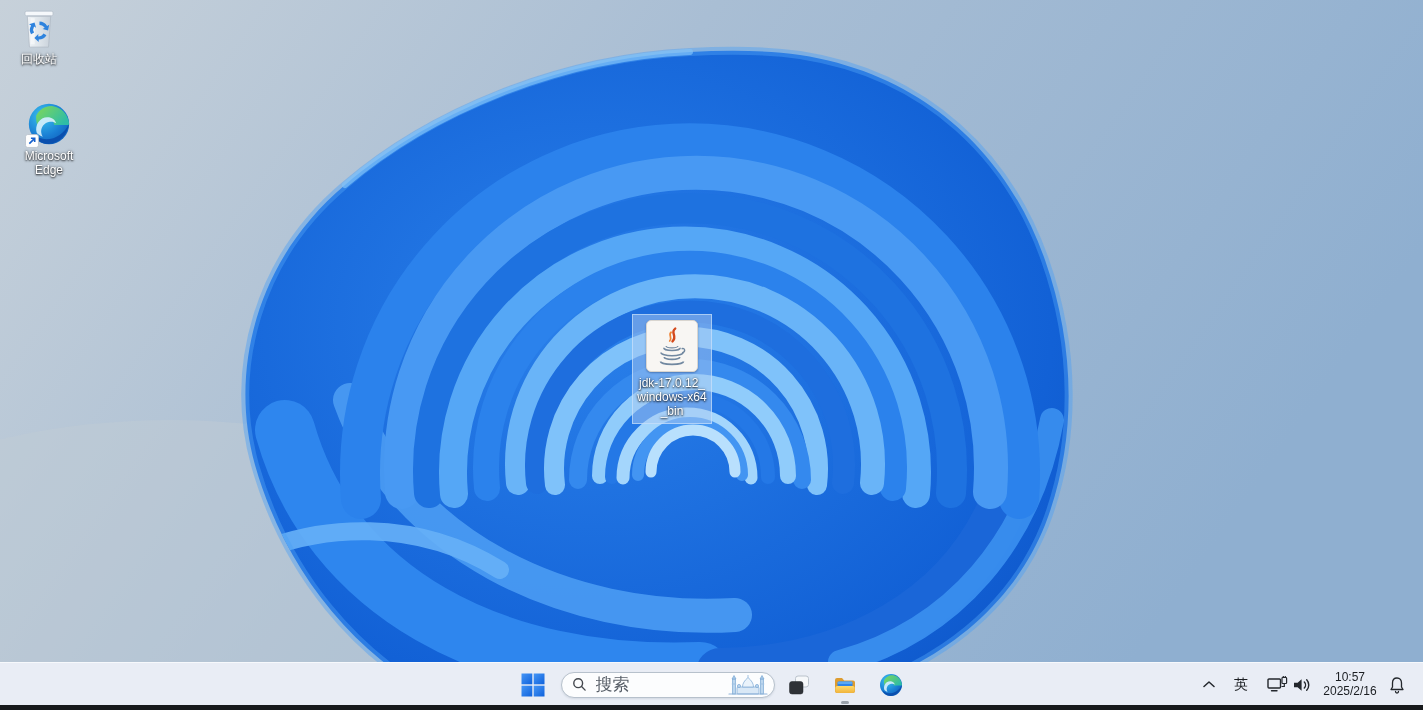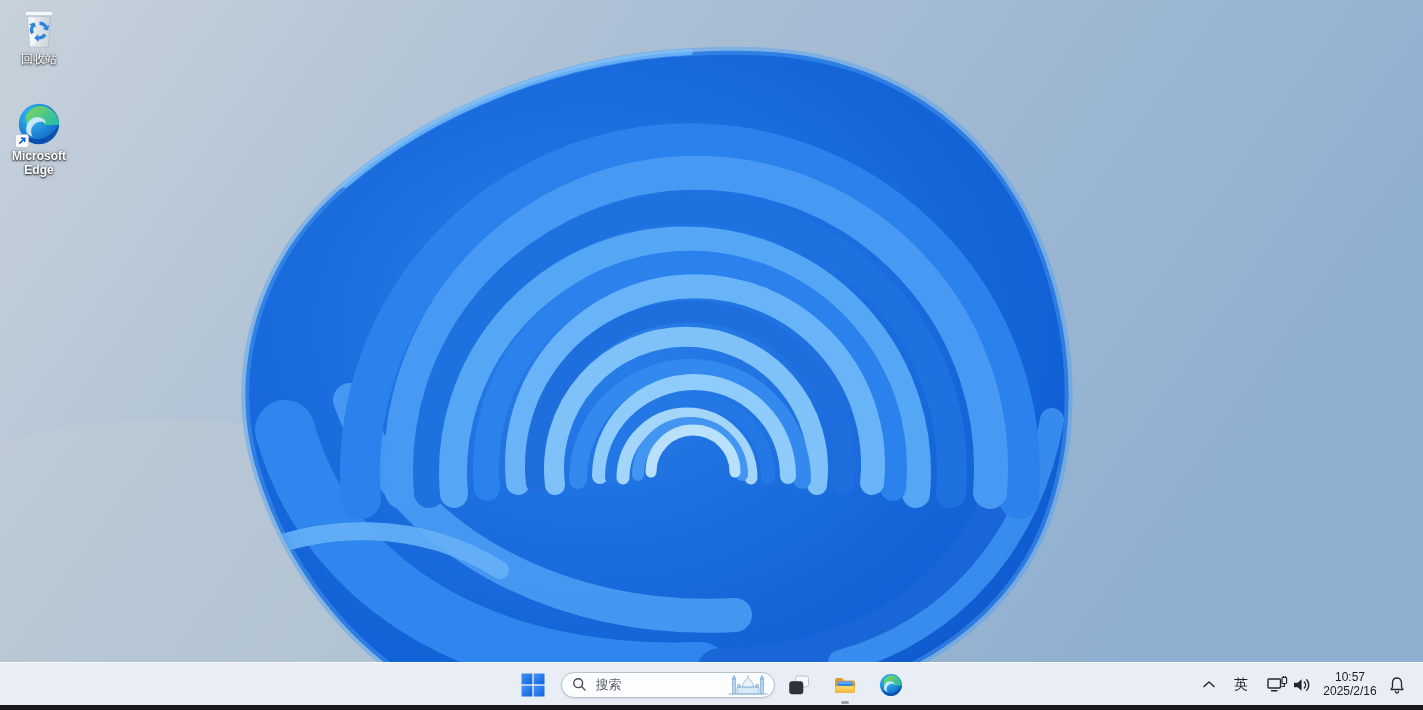--- a/index.html
+++ b/index.html
@@ -30,21 +30,21 @@
       display:flex;align-items:center;}
   .tb-btn{width:40px;height:40px;border-radius:6px;display:flex;align-items:center;justify-content:center;
       position:relative;cursor:pointer;}
   .run-indicator{position:absolute;bottom:1px;left:50%;transform:translateX(-50%);
       width:8px;height:3px;border-radius:2px;background:#9aa2ac;}
 
   .search-box{width:214px;height:26px;margin:0 4px 0 8px;background:#fcfdfe;
       border:1px solid #b7c1cc;border-radius:14px;box-sizing:border-box;
       display:flex;align-items:center;padding:0 3px 0 10px;box-shadow:0 1px 2px rgba(50,70,100,.12);cursor:text;}
   .search-input{border:none;outline:none;background:transparent;flex:1;min-width:0;
-      font-size:13px;color:#3c4148;font-family:inherit;}
+      font-size:17px;color:#3c4148;font-family:inherit;}
   .search-input::placeholder{color:#585f68;opacity:1;}
   .castle{flex:0 0 auto;margin-left:2px;cursor:pointer;display:flex;align-items:center;}
 
   .tb-right{position:absolute;right:0;top:0;height:43px;display:flex;align-items:center;padding-right:12px;}
   .tray-btn{height:34px;display:flex;align-items:center;justify-content:center;border-radius:5px;cursor:pointer;}
   .chevron-btn{width:28px;margin-right:4px;}
   .ime-btn{width:28px;font-size:14px;color:#1b1e22;margin-right:10px;}
   .net-btn{width:24px;}
   .vol-btn{width:26px;margin-right:8px;}
   .clock-btn{width:56px;flex-direction:column;font-size:12px;color:#1b1e22;
@@ -118,38 +118,59 @@
         <g fill="#2e83de">
           <path d="M20.5 16.5 a9.5 9.5 0 0 1 8.2 4.8 l2.2 -1.2 -1.2 6 -5.8 -1.5 2.2 -1.2 a6.5 6.5 0 0 0 -5.6 -3.2 Z"></path>
           <path transform="rotate(120 20 26)" d="M20.5 16.5 a9.5 9.5 0 0 1 8.2 4.8 l2.2 -1.2 -1.2 6 -5.8 -1.5 2.2 -1.2 a6.5 6.5 0 0 0 -5.6 -3.2 Z"></path>
           <path transform="rotate(240 20 26)" d="M20.5 16.5 a9.5 9.5 0 0 1 8.2 4.8 l2.2 -1.2 -1.2 6 -5.8 -1.5 2.2 -1.2 a6.5 6.5 0 0 0 -5.6 -3.2 Z"></path>
         </g>
       </svg>
     </span>
     <span class="icon-label">回收站</span>
   </div>
 
-  <div class="desktop-icon" style="left:6px;top:102px;font-weight:bold;">
+  <div class="desktop-icon" style="left:16px;top:102px;">
     <span class="ic">
       <svg width="44" height="44" viewBox="0 0 24 24">
           <use href="#sym-edge"></use>
         </svg>
       <span class="shortcut-badge">
         <svg width="14" height="14" viewBox="0 0 13 13">
           <rect x="0.5" y="0.5" width="12" height="12" rx="2" fill="#ffffff" stroke="#b9c2cc" stroke-width="0.8"></rect>
           <path d="M4 9 L9 4 M5.5 4 H9 V7.5" fill="none" stroke="#1660cc" stroke-width="1.5"></path>
         </svg>
       </span>
     </span>
     <span class="icon-label">
       <span>Microsoft</span><br>
       <span>Edge</span>
     </span>
   </div>
 
+  <div class="jdk-item">
+    <span class="jdk-tile">
+      <svg width="44" height="44" viewBox="0 0 48 48">
+        <path d="M27.5 5 C21.5 9.5 30.5 13 24.5 19" stroke="#d4491b" stroke-width="2.6" fill="none" stroke-linecap="round"></path>
+        <path d="M23 9 C19.5 12 25 14.5 21.5 18.5" stroke="#ef8435" stroke-width="1.9" fill="none" stroke-linecap="round"></path>
+        <g fill="none" stroke="#7188a0">
+          <path d="M17.5 24 a6.5 2 0 0 0 13 0" stroke-width="1.3"></path>
+          <path d="M15 26 a9 3 0 0 0 18 0" stroke-width="1.7"></path>
+          <path d="M12 31 a12 3.6 0 0 0 24 0" stroke-width="1.7"></path>
+          <path d="M15.5 36 a8.5 2.6 0 0 0 17 0" stroke-width="1.7"></path>
+          <path d="M11.5 41 a12.5 3 0 0 0 25 0" stroke-width="2"></path>
+          <path d="M34.5 27 c3.5 -1.2 5 2.8 0.5 4.6" stroke-width="1.5"></path>
+        </g>
+      </svg>
+    </span>
+    <span class="icon-label" style="margin-top:4px;">
+      <span>jdk-17.0.12_</span><br>
+      <span>windows-x64</span><br>
+      <span>_bin</span>
+    </span>
+  </div>
 
   <div class="taskbar">
 
     <div class="tb-center">
 
       <div class="tb-btn">
         <svg width="24" height="24" viewBox="0 0 24 24">
           <defs>
             <linearGradient id="winG" x1="0" y1="0" x2="1" y2="1">
               <stop offset="0" stop-color="#4596f6"></stop>

